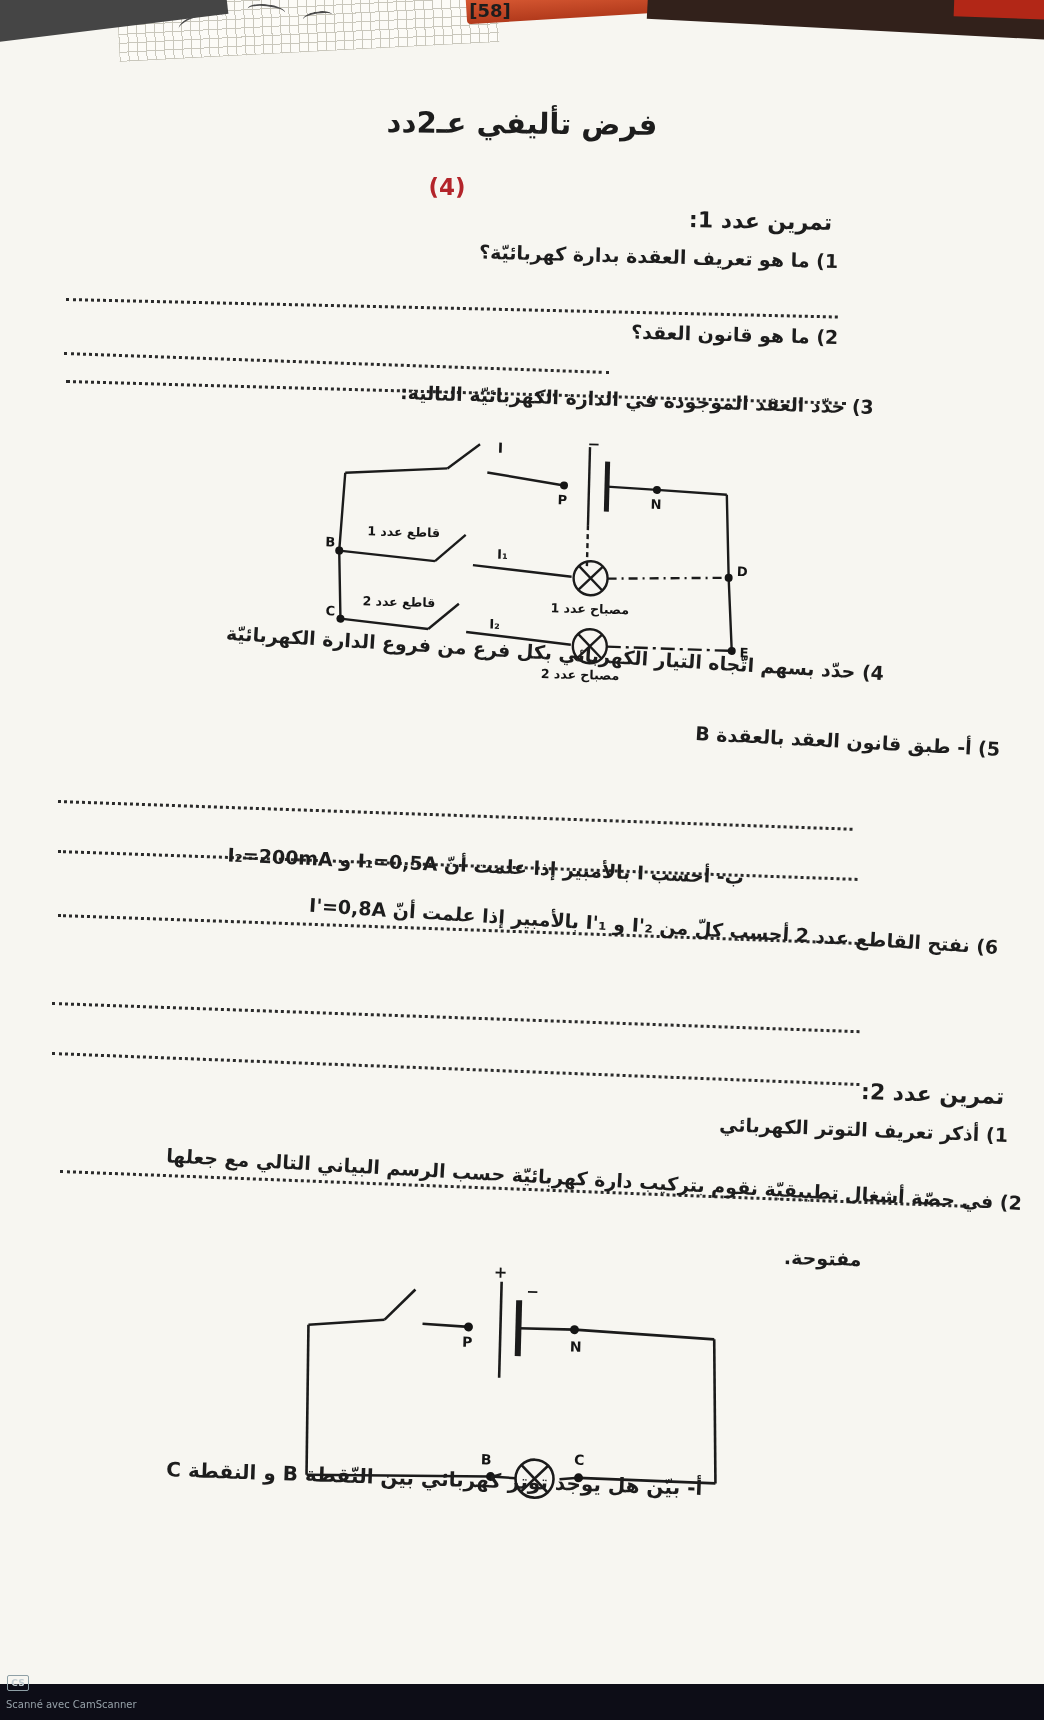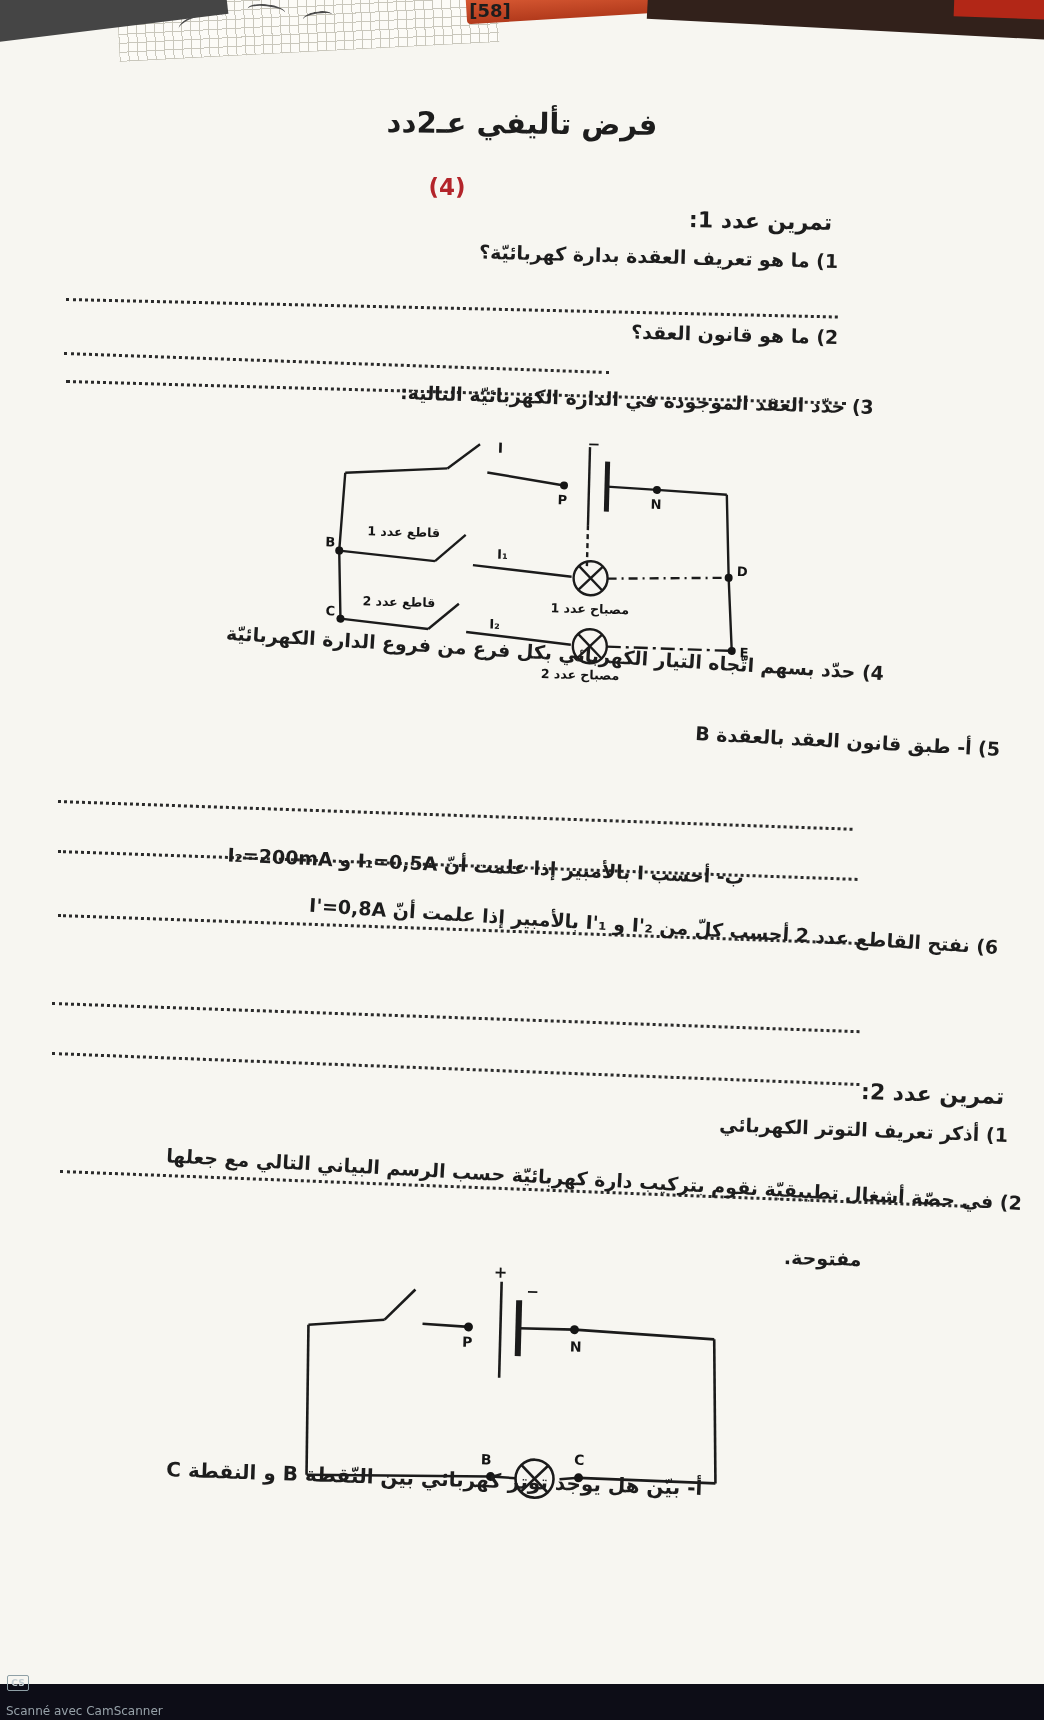--- a/index.html
+++ b/index.html
@@ -27,21 +27,21 @@
       transform:translateX(-32px);}
   
   .dots{position:absolute;height:0;border-bottom:3.5px dotted #2a2a2a;transform-origin:left center;}
   
   svg{position:absolute;overflow:visible;}
   svg text{font-family:"DejaVu Sans",sans-serif;font-weight:bold;fill:#151515;}
   
   #scan-bar{position:absolute;left:0;bottom:0;width:100%;height:36px;background:#0d0d17;}
   #cs-badge{position:absolute;left:7px;bottom:29px;width:20px;height:14px;border:1px solid #8fa0a6;
       border-radius:2px;color:#c3ced2;font-size:9px;font-weight:bold;text-align:center;line-height:14px;}
-  #cs-text{position:absolute;left:6px;bottom:2px;color:#97a2a9;font-size:12px;}
+  #cs-text{position:absolute;left:6px;bottom:10px;color:#97a2a9;font-size:10px;}
 </style>
 </head>
 <body>
 
 <div id="page">
 
   <div class="artifact" id="grid-sheet">
     <div class="scribble" style="left:60px;top:14px;width:46px;height:16px;transform:rotate(-14deg);"></div>
     <div class="scribble" style="left:130px;top:8px;width:38px;height:12px;transform:rotate(9deg);"></div>
     <div class="scribble" style="left:185px;top:18px;width:30px;height:10px;transform:rotate(-6deg);"></div>

